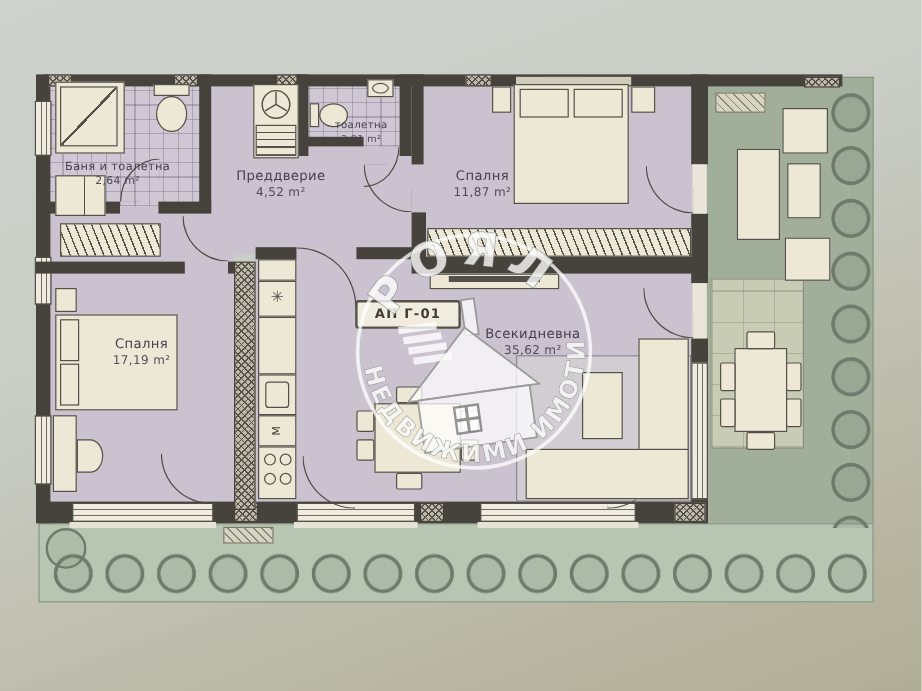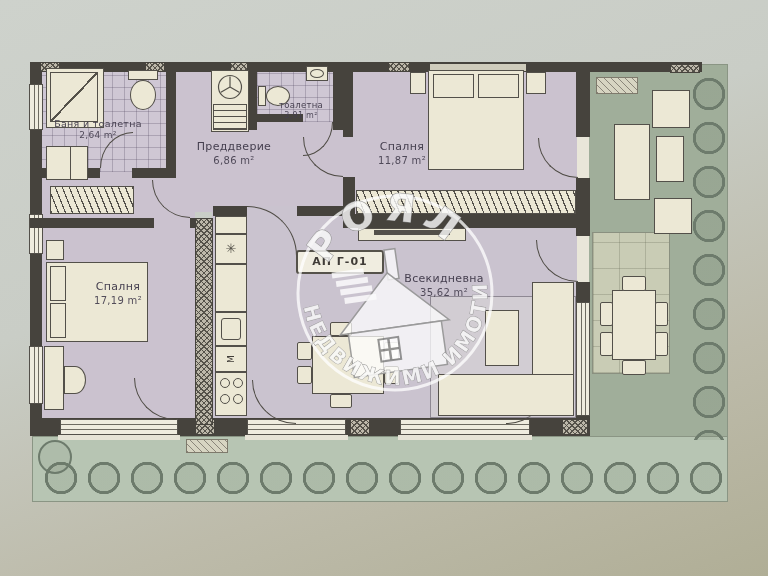--- a/index.html
+++ b/index.html
@@ -212,31 +212,31 @@
 <div class="abs cream thin" style="left:656px;top:136px;width:28px;height:46px"></div>
 <div class="abs cream thin" style="left:654px;top:198px;width:38px;height:36px"></div>
 <div class="abs cream" style="left:612px;top:290px;width:44px;height:70px"></div>
 <div class="abs chair" style="left:622px;top:276px;width:24px;height:15px"></div>
 <div class="abs chair" style="left:622px;top:360px;width:24px;height:15px"></div>
 <div class="abs chair" style="left:600px;top:302px;width:13px;height:24px"></div>
 <div class="abs chair" style="left:600px;top:332px;width:13px;height:24px"></div>
 <div class="abs chair" style="left:655px;top:302px;width:13px;height:24px"></div>
 <div class="abs chair" style="left:655px;top:332px;width:13px;height:24px"></div>
 
-<div class="abs lbl small" style="left:50px;top:118px;width:96px">
+<div class="abs lbl small" style="left:50px;top:134px;width:96px">
   <span class="nm">Баня и тоалетна</span>
   <span class="ar">2,64 m²</span>
 </div>
 <div class="abs lbl xsmall" style="left:270px;top:100px;width:62px">
   <span class="nm">тоалетна</span>
   <span class="ar">3,91 m²</span>
 </div>
 <div class="abs lbl" style="left:186px;top:140px;width:96px">
   <span class="nm">Преддверие</span>
-  <span class="ar">6,86 m²</span>
+  <span class="ar">4,52 m²</span>
 </div>
 <div class="abs lbl" style="left:350px;top:140px;width:104px">
   <span class="nm">Спалня</span>
   <span class="ar">11,87 m²</span>
 </div>
 <div class="abs lbl" style="left:70px;top:280px;width:96px">
   <span class="nm">Спалня</span>
   <span class="ar">17,19 m²</span>
 </div>
 <div class="abs lbl" style="left:396px;top:272px;width:96px">

